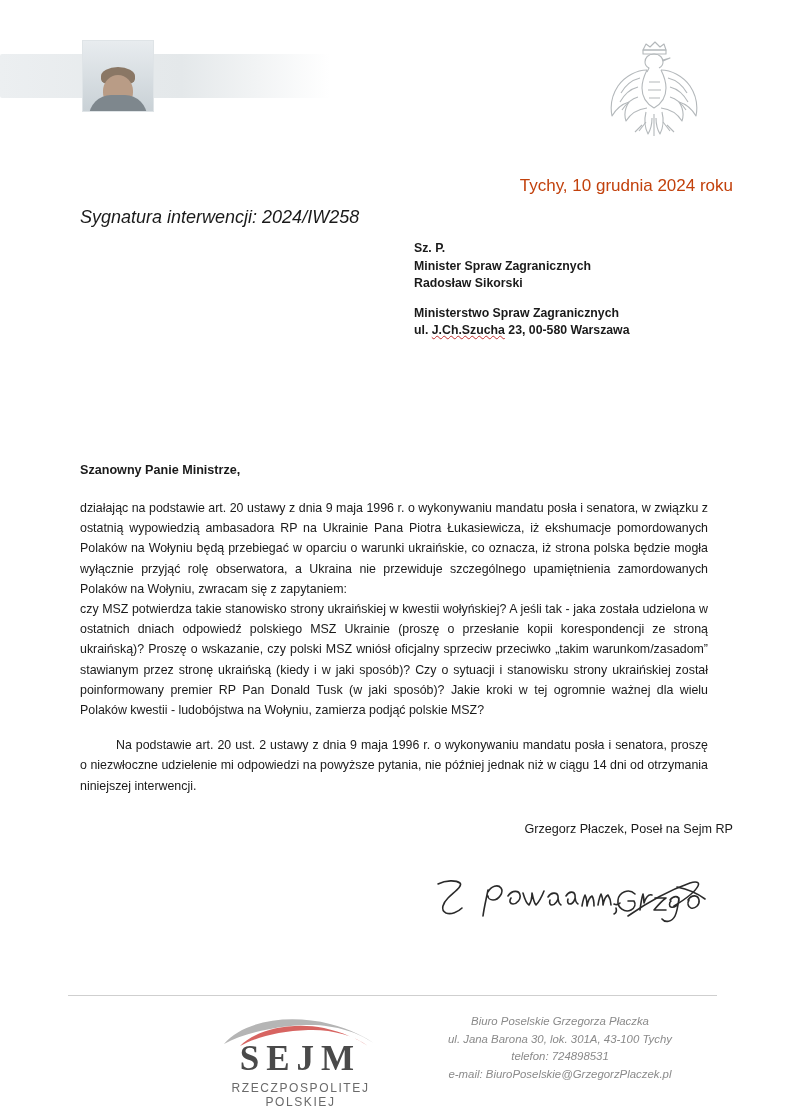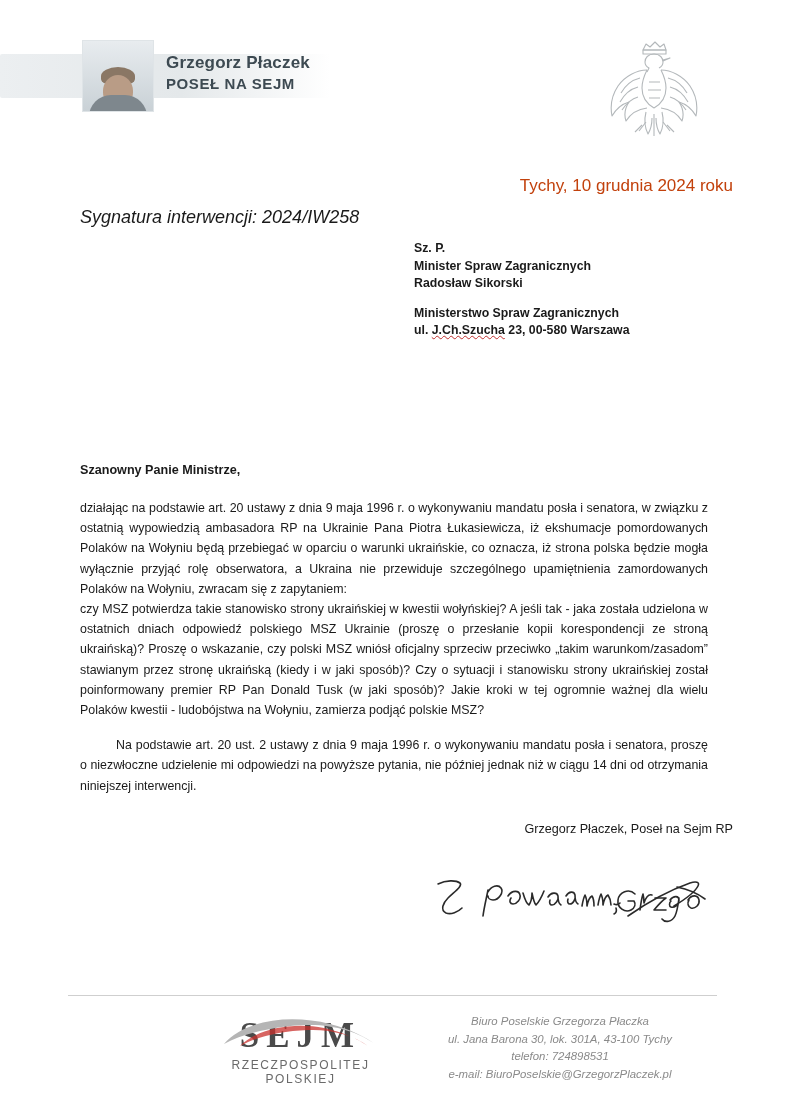--- a/index.html
+++ b/index.html
@@ -238,20 +238,21 @@
     height: 78px;
     text-align: center;
   }
   .sejm-word {
     font-family: "Liberation Serif", serif;
     font-size: 35px;
     font-weight: bold;
     letter-spacing: 7px;
     color: #4a4a4a;
     line-height: 40px;
+    margin-top: 23px;
   }
   .sejm-sub {
     font-size: 12px;
     letter-spacing: 1.6px;
     color: #6a6a6a;
     margin-top: 2px;
   }
   .sejm-swoosh {
     position: absolute;
     left: 12px;
@@ -281,24 +282,20 @@
     <div class="letterhead">
       <div class="letterhead-bar"></div>
 
       <div class="portrait">
         <div class="bg"></div>
         <div class="hair"></div>
         <div class="face"></div>
         <div class="body"></div>
       </div>
 
-      <div class="lh-text">
-        <div class="lh-name">Grzegorz Płaczek</div>
-        <div class="lh-role">POSEŁ NA SEJM</div>
-      </div>
     </div>
 
     <div class="eagle">
       <svg viewBox="0 0 105 112" width="105" height="112" aria-hidden="true">
         <g fill="none" stroke="#9aa0a4" stroke-width="1.1" stroke-linejoin="round">
 
           <path d="M41 20 h23 l-2 -6 -4 3 -5 -5 -5 5 -4 -3 z"></path>
           <path d="M41 20 h23 v4 h-23 z"></path>
 
           <path d="M52 24 c-6 0 -9 4 -9 8 c0 3 2 5 4 6 l-2 4"></path>

